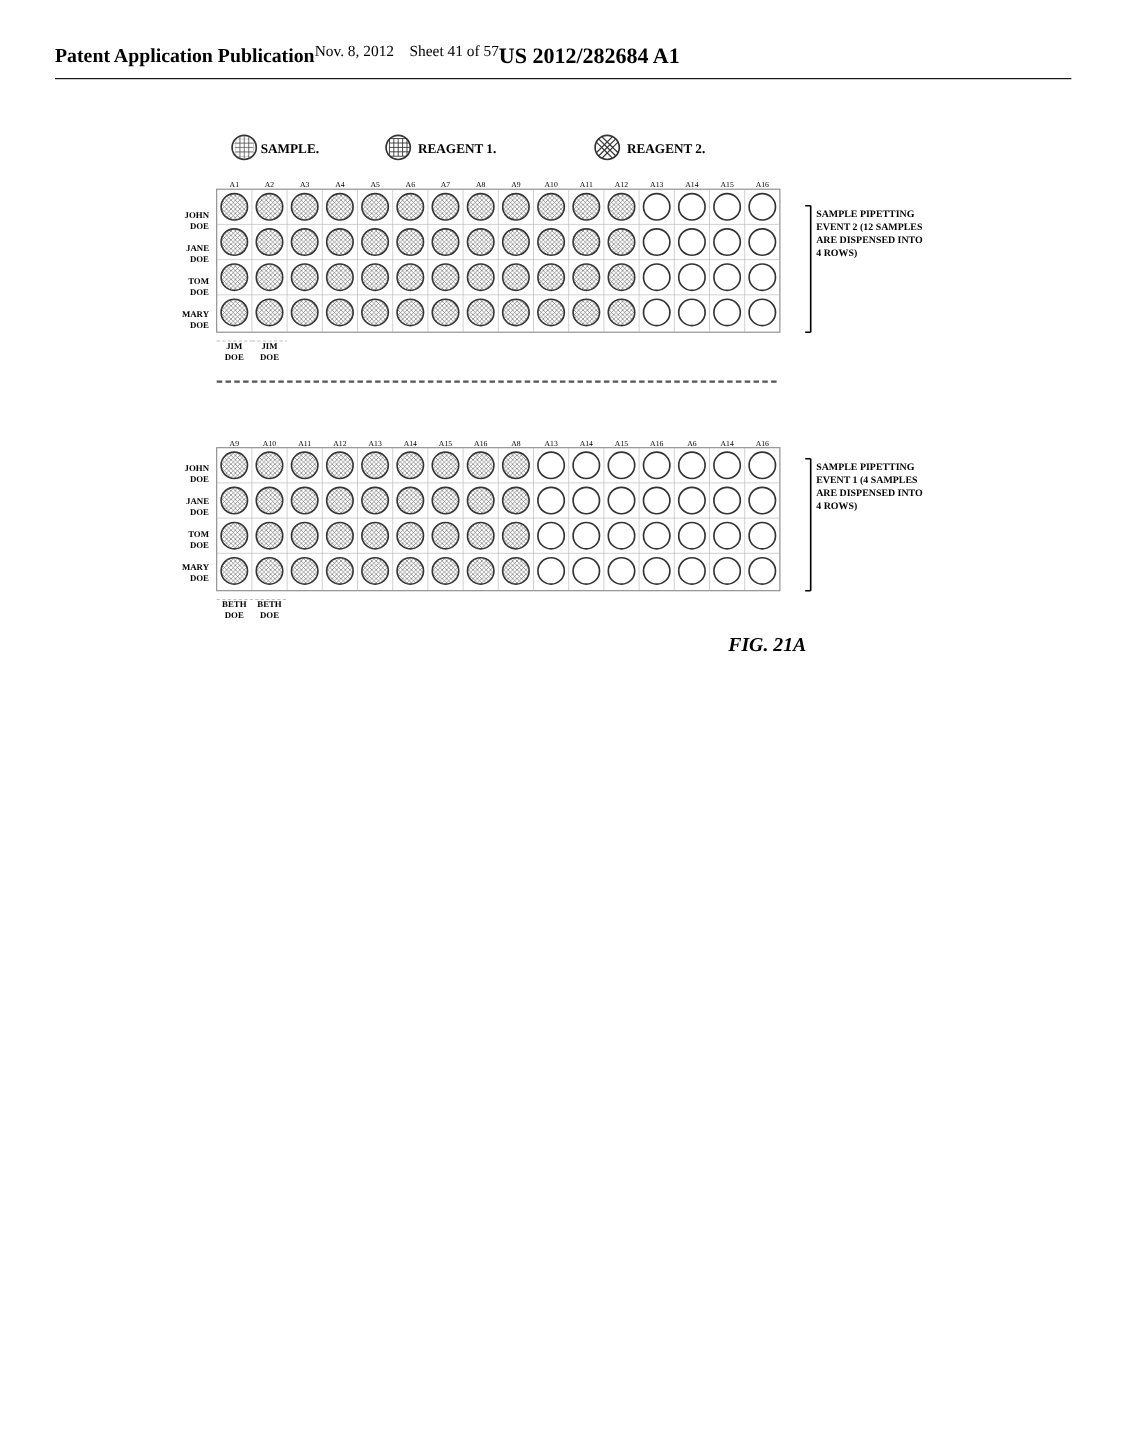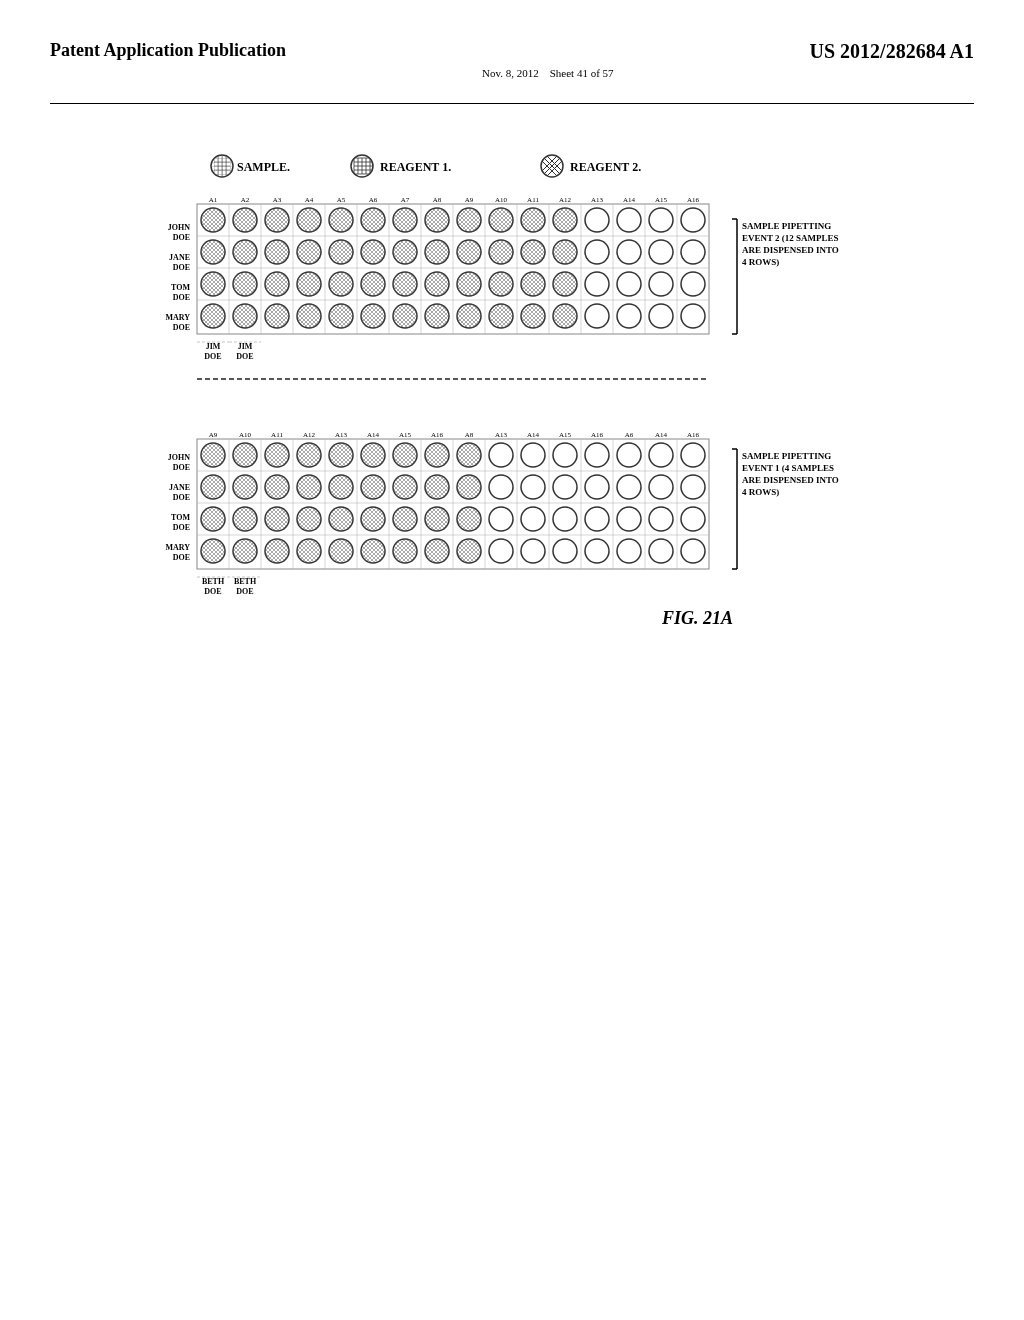--- a/index.html
+++ b/index.html
@@ -16,34 +16,32 @@
       width: 1024px;
       min-height: 1320px;
       background: #fff;
       padding: 40px 50px;
       position: relative;
     }
 
     
     .header {
       display: flex;
-      justify-content: space-between;
       align-items: flex-start;
       margin-bottom: 30px;
       border-bottom: 1px solid #000;
-      padding-bottom: 24px;
+      padding-bottom: 8px;
     }
     .header-left {
       font-weight: bold;
       font-size: 18px;
     }
     .header-center {
-      font-size: 11px;
+      font-size: 14px;
       text-align: center;
-      margin-top: 27px;
     }
     .header-right {
       font-size: 20px;
       font-weight: bold;
     }
 
     
     .svg-container {
       width: 700px;
       margin: 0 auto;

